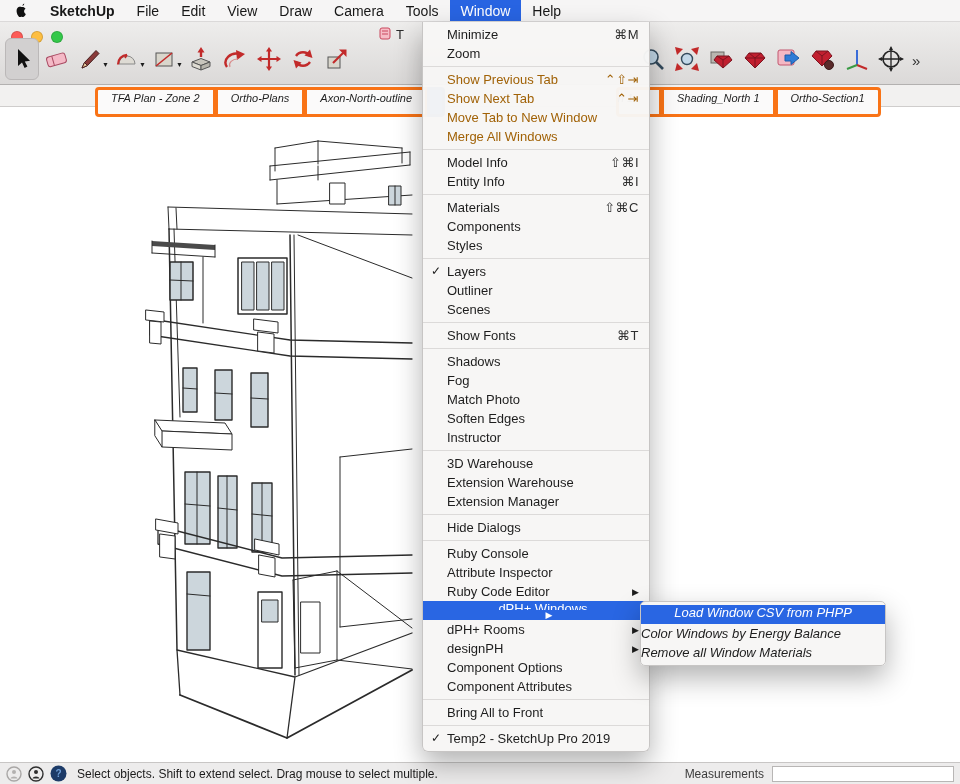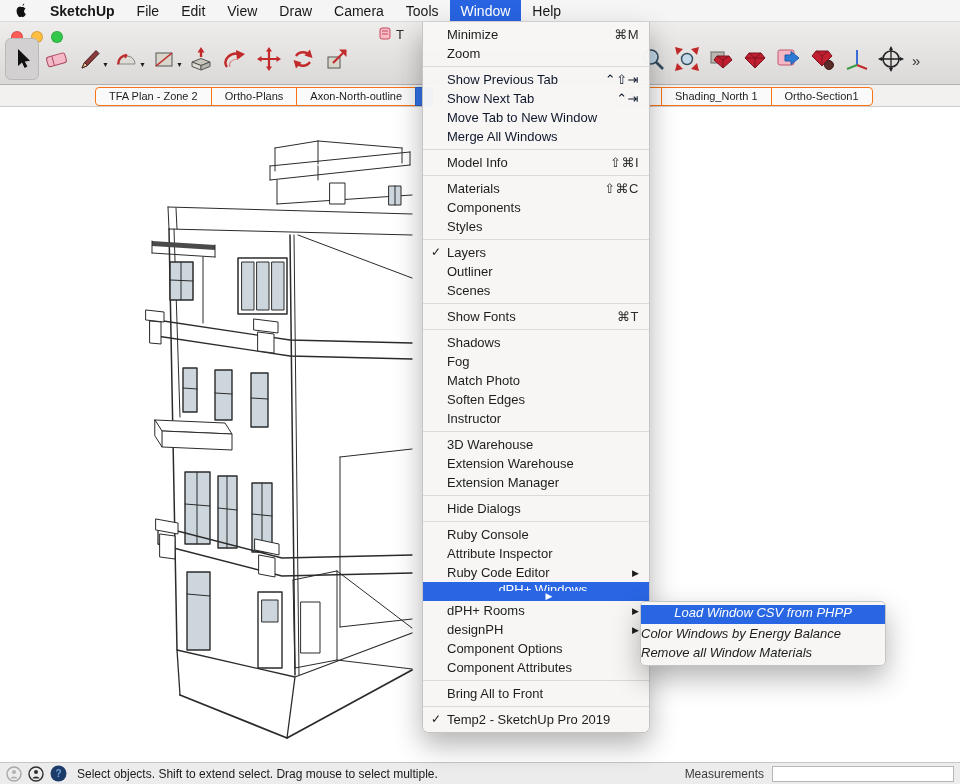--- a/index.html
+++ b/index.html
@@ -26,42 +26,42 @@
   .tools-right { position:absolute; top:16px; left:636px; display:flex; align-items:center; }
   .tool { width:34px; height:42px; display:flex; align-items:center; justify-content:center; flex:none; }
   .tool.active { background:#d2d0d0; border:1px solid #bbb8b8; border-radius:6px; }
   .dd { font-size:7px; color:#1c1c1c; margin:10px 1px 0 -5px; flex:none; }
   .overflow { font-size:15px; color:#333; padding:0 4px; margin-top:2px; }
 
   
   .scenetabs { position:absolute; top:85px; left:0; right:0; height:22px; background:#f2f1f0;
                border-bottom:1px solid #cfcdcc; z-index:10; }
   .tabgroup { position:absolute; top:2px; display:flex; }
-  .tab { height:19px; line-height:17px; padding:0 13px; background:#fbfafa; border:1px solid #f97316;
-         font-size:11px; color:#1e1e1e; margin-left:-1px; white-space:nowrap; }
+  .tab { height:30px; line-height:17px; padding:0 13px; background:#fbfafa; border:3px solid #f97316;
+         font-size:11px; color:#1e1e1e; margin-left:-1px; white-space:nowrap;font-style:italic; }
   .tabgroup .tab:first-child { border-radius:4px 0 0 4px; margin-left:0; }
   .tabgroup .tab:last-child { border-radius:0 4px 4px 0; }
   .tab.activetab { background:#3273e8; border-color:#2a62c4; width:18px; padding:0; }
   .tab.fragment { width:46px; display:flex; justify-content:flex-end; padding:0 26px 0 0; }
 
   
   .canvas { position:absolute; top:107px; left:0; right:0; bottom:22px; background:#fff; z-index:1; }
   .canvas svg { display:block; }
 
   
   .menu { position:absolute; left:422px; top:22px; width:228px; padding:3px 0;
           background:rgba(247,246,245,0.97); border:1px solid #c7c5c4; border-top:none;
           border-radius:0 0 6px 6px; box-shadow:0 12px 28px rgba(0,0,0,.3);
           font-size:13px; color:#1d1d1d; z-index:100; }
   .mi { position:relative; height:19px; display:flex; align-items:center; padding:0 10px 0 24px; white-space:nowrap; }
   .mi .chk { position:absolute; left:8px; top:0; line-height:19px; font-size:12px; }
   .mi .lbl { flex:1; overflow:hidden; }
   .mi .sc { margin-left:12px; color:#2e2e2e; letter-spacing:.5px; }
   .mi .arrow { margin-left:12px; font-size:9px; color:#1d1d1d; }
-  .mi.dis, .mi.dis .sc { color:#0f172a; }
+  .mi.dis, .mi.dis .sc { color:#a16207; }
   .mi.hl { background:#2966e3; color:#fff;flex-direction:column; }
   .mi.hl .arrow, .mi.hl .sc, .mi.hl .chk { color:#fff; }
   .msep { height:1px; background:#dcdad9; margin:3px 0; }
 
   .submenu { position:absolute; left:640px; top:601px; width:246px; padding:3px 0;
              background:rgba(247,246,245,0.98); border:1px solid #c7c5c4; border-radius:5px;
              box-shadow:0 12px 28px rgba(0,0,0,.3); font-size:13px; color:#1d1d1d; z-index:110; }
   .submenu .mi { padding:0 0;font-style:italic; }
 
   
@@ -370,20 +370,24 @@
   <div class="mi dis">
       <span class="lbl">Move Tab to New Window</span>
     </div>
   <div class="mi dis">
       <span class="lbl">Merge All Windows</span>
     </div>
   <div class="msep"></div>
   <div class="mi">
       <span class="lbl">Model Info</span>
       <span class="sc">⇧⌘I</span>
+    </div>
+  <div class="mi">
+      <span class="lbl">Entity Info</span>
+      <span class="sc">⌘I</span>
     </div>
   <div class="msep"></div>
   <div class="mi">
       <span class="lbl">Materials</span>
       <span class="sc">⇧⌘C</span>
     </div>
   <div class="mi">
       <span class="lbl">Components</span>
     </div>
   <div class="mi">

